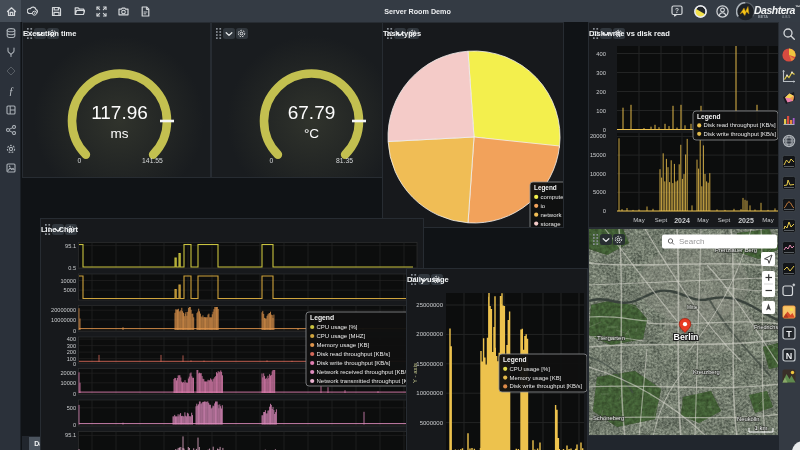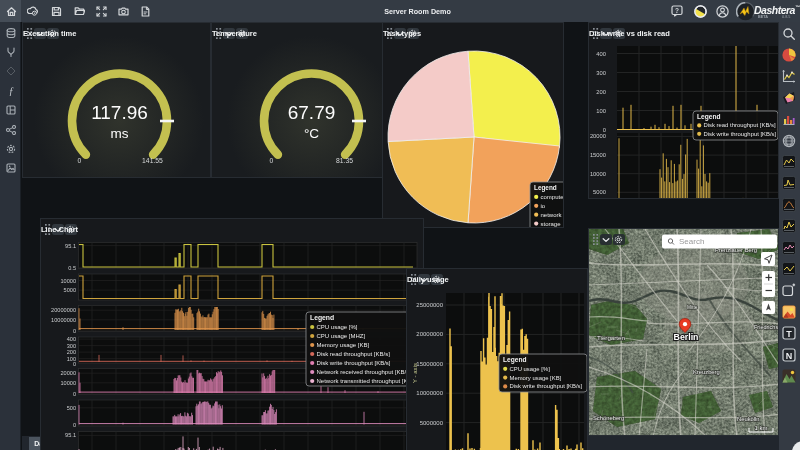--- a/index.html
+++ b/index.html
@@ -250,21 +250,20 @@
           <svg width="8" height="8" viewBox="0 0 8 8">
             <path d="M1.2,2.7 L4,5.4 L6.8,2.7" fill="none" stroke="#e8eaec" stroke-width="1.3" stroke-linecap="round" stroke-linejoin="round"></path>
           </svg>
         </div>
         <div class="hbtn" style="left:23.5px;background:#31373d">
           <svg width="9" height="9" viewBox="0 0 9 9">
             <circle cx="4.5" cy="4.5" r="1.4" fill="none" stroke="#e8eaec" stroke-width="1"></circle>
             <circle cx="4.5" cy="4.5" r="3.2" fill="none" stroke="#e8eaec" stroke-width="1" stroke-dasharray="1.6 1.1"></circle>
           </svg>
         </div>
-        <div class="htitle">Temperature</div>
       </div>
       <svg width="195" height="156" viewBox="0 0 195 156" style="position:absolute;left:0;top:0">
         <path d="M65.9 131.6 A47.5 47.5 0 1 1 133.1 131.6" fill="none" stroke="#c3c050" stroke-width="8.6" stroke-linecap="round"></path>
         <line x1="140.0" y1="98" x2="154.0" y2="98" stroke="#f5f6f7" stroke-width="2.6"></line>
         <text x="99.5" y="96" fill="#fdfdfd" font-size="19" text-anchor="middle">67.79</text>
         <text x="99.5" y="115" fill="#fdfdfd" font-size="13.5" text-anchor="middle">°C</text>
         <text x="59.5" y="140.087572106361" fill="#d7d9da" font-size="6.8" text-anchor="middle">0</text>
         <text x="132.5" y="140.087572106361" fill="#d7d9da" font-size="6.8" text-anchor="middle">81.35</text>
       </svg>
     </div>
@@ -307,21 +306,21 @@
           <text x="157.5" y="175.9" fill="#e8e8e8" font-size="6.0">compute</text>
           <circle cx="153.2" cy="182.8" r="2.1" fill="#f2a25b"></circle>
           <text x="157.5" y="184.8" fill="#e8e8e8" font-size="6.0">io</text>
           <circle cx="153.2" cy="191.7" r="2.1" fill="#f0bd55"></circle>
           <text x="157.5" y="193.7" fill="#e8e8e8" font-size="6.0">network</text>
           <circle cx="153.2" cy="200.6" r="2.1" fill="#f4cbc8"></circle>
           <text x="157.5" y="202.6" fill="#e8e8e8" font-size="6.0">storage</text>
         </g>
       </svg>
     </div>
-    <div class="panel" style="left:588px;top:22px;width:191px;height:177px;">
+    <div class="panel" style="left:588px;top:22px;width:191px;height:206px;">
       <div class="hdr" style="width:191px">
         <svg width="6" height="12" viewBox="0 0 6 12" style="position:absolute;left:4px;top:5px">
           <g fill="#8a9097">
             <rect x="0.0" y="0.0" width="1.7" height="1.7"></rect>
             <rect x="3.4" y="0.0" width="1.7" height="1.7"></rect>
             <rect x="0.0" y="3.1" width="1.7" height="1.7"></rect>
             <rect x="3.4" y="3.1" width="1.7" height="1.7"></rect>
             <rect x="0.0" y="6.2" width="1.7" height="1.7"></rect>
             <rect x="3.4" y="6.2" width="1.7" height="1.7"></rect>
             <rect x="0.0" y="9.3" width="1.7" height="1.7"></rect>

